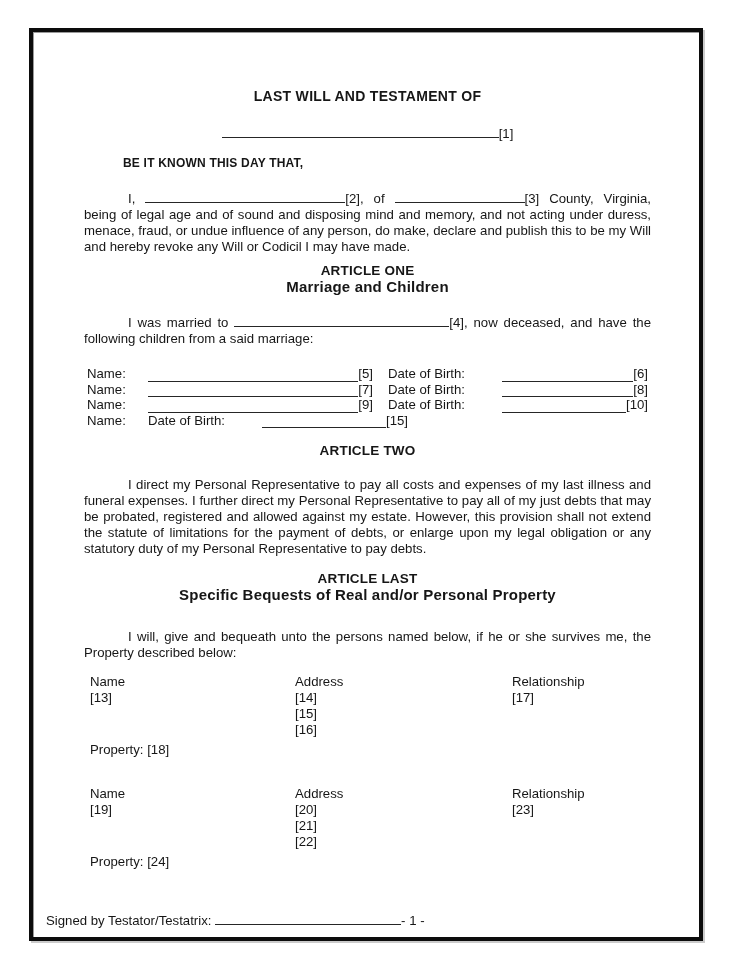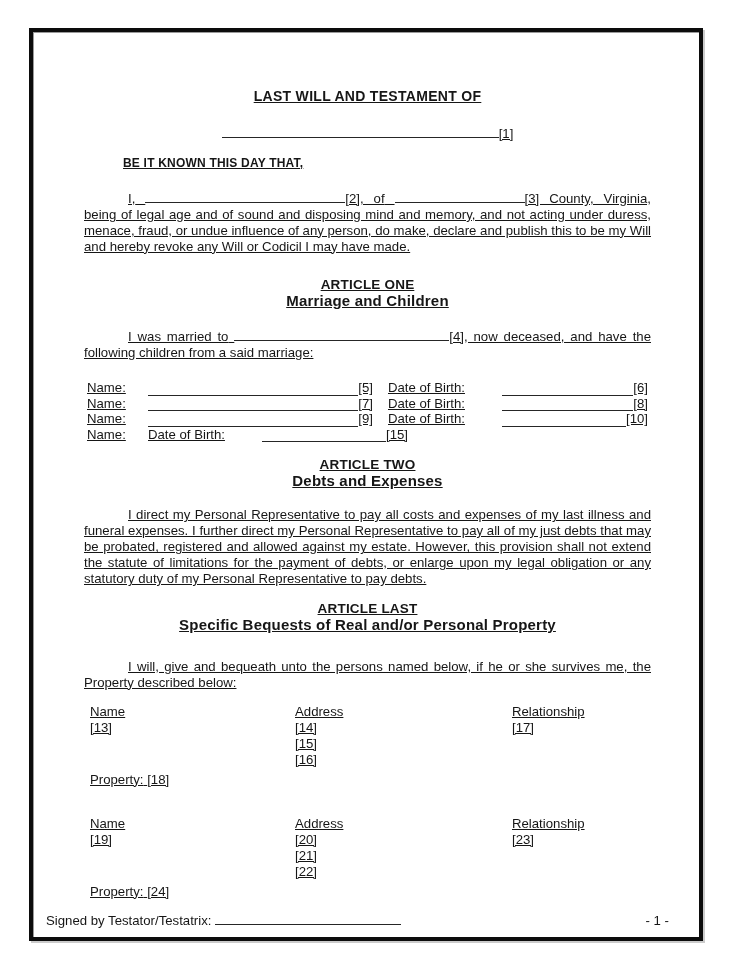--- a/index.html
+++ b/index.html
@@ -19,21 +19,20 @@
     border:4px solid #0c0c0c;
     box-shadow: inset 1px 1px 0 #9a9a9a, 2px 2px 0 rgba(160,160,160,.55);
     background:#fff;
   }
   .content{
     position:absolute;
     left:0;top:0;right:0;
     padding:0 48px 0 51px;
     font-size:13.2px;
     line-height:15.9px;
-    text-decoration:underline;
   }
   .doc-title{
     margin-top:56px;
     text-align:center;
     font-weight:bold;
     font-size:14px;
     line-height:16px;
     letter-spacing:.3px;
   }
   .center-line{
@@ -67,21 +66,21 @@
     line-height:16px;
     letter-spacing:.2px;
   }
   .art-sub{
     text-align:center;
     font-weight:bold;
     font-size:15px;
     line-height:16px;
     letter-spacing:.2px;
   }
-  .kicker-one{ margin-top:22px; }
+  .kicker-one{ margin-top:8px; }
   .para-marriage{ margin-top:18px; }
   .children{ margin-top:20px; margin-left:3px; }
   .child-row{
     display:flex;
     align-items:flex-end;
     height:15.5px;
     line-height:15.5px;
   }
   .c-label{ width:61px; flex:0 0 auto; }
   .c-label.dob{ width:114px; }
@@ -104,21 +103,20 @@
   .bq-cols{ display:flex; }
   .bq-col{ flex:0 0 auto; }
   .col-name{ width:205px; }
   .col-addr{ width:217px; }
   .col-rel{ flex:1 1 auto; }
   .bq-prop{ margin-top:4px; }
   .footer{
     position:absolute;
     left:13px;right:30px;bottom:8px;
     display:flex;
-    justify-content:space-between;
     align-items:flex-end;
     font-size:13.2px;
     line-height:16px;
   }
   .sig-line{
     display:inline-block;
     width:186px;
     height:13px;
     border-bottom:1.3px solid #262626;
   }
@@ -188,21 +186,20 @@
         <span class="c-label">Name:</span>
         <span class="c-label dob">Date of Birth:</span>
         <span class="line-group g2">
             <span class="fill-line"></span>
             <span class="marker">[15]</span>
           </span>
       </div>
     </div>
 
     <div class="kicker kicker-two">ARTICLE TWO</div>
-    <div class="art-sub">Debts and Expenses</div>
 
     <p class="para ind para-two">I direct my Personal Representative to pay all costs and expenses of my last illness and funeral expenses.  I further direct my Personal Representative to pay all of my just debts that may be probated, registered and allowed against my estate.  However, this provision shall not extend the statute of limitations for the payment of debts, or enlarge upon my legal obligation or any statutory duty of my Personal Representative to pay debts.</p>
 
     <div class="kicker kicker-three">ARTICLE LAST</div>
     <div class="art-sub">Specific Bequests of Real and/or Personal Property</div>
 
     <p class="para ind para-three">I will, give and bequeath unto the persons named below, if he or she survives me, the Property described below:</p>
 
     <div class="bequest bequest-1">
       <div class="bq-cols">

